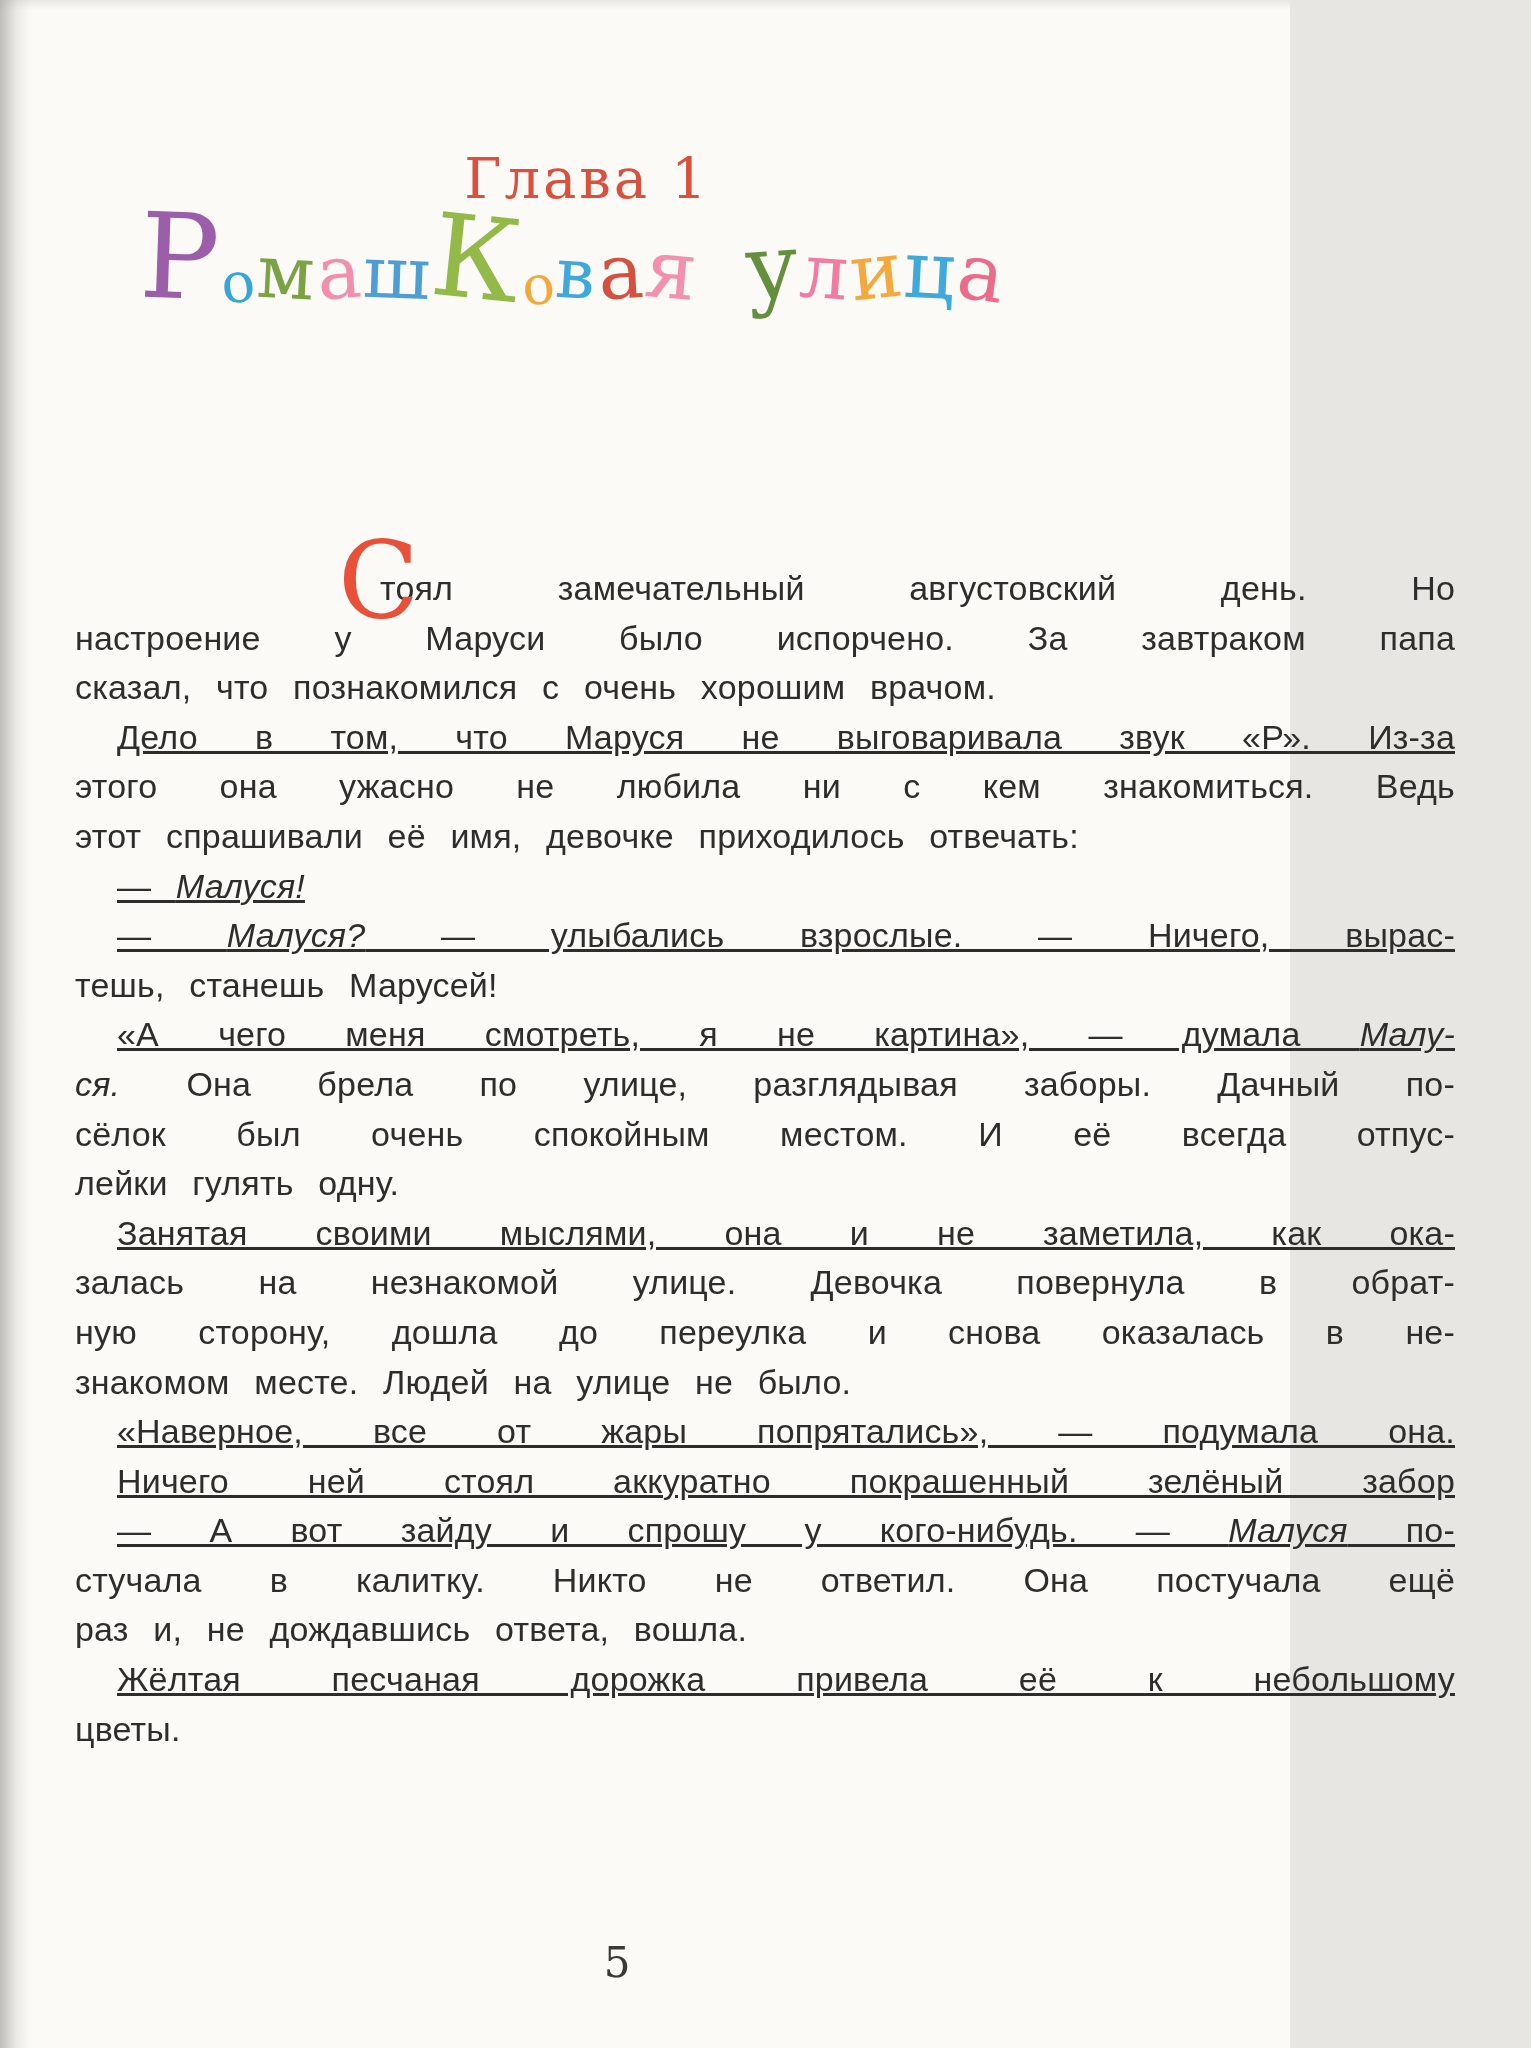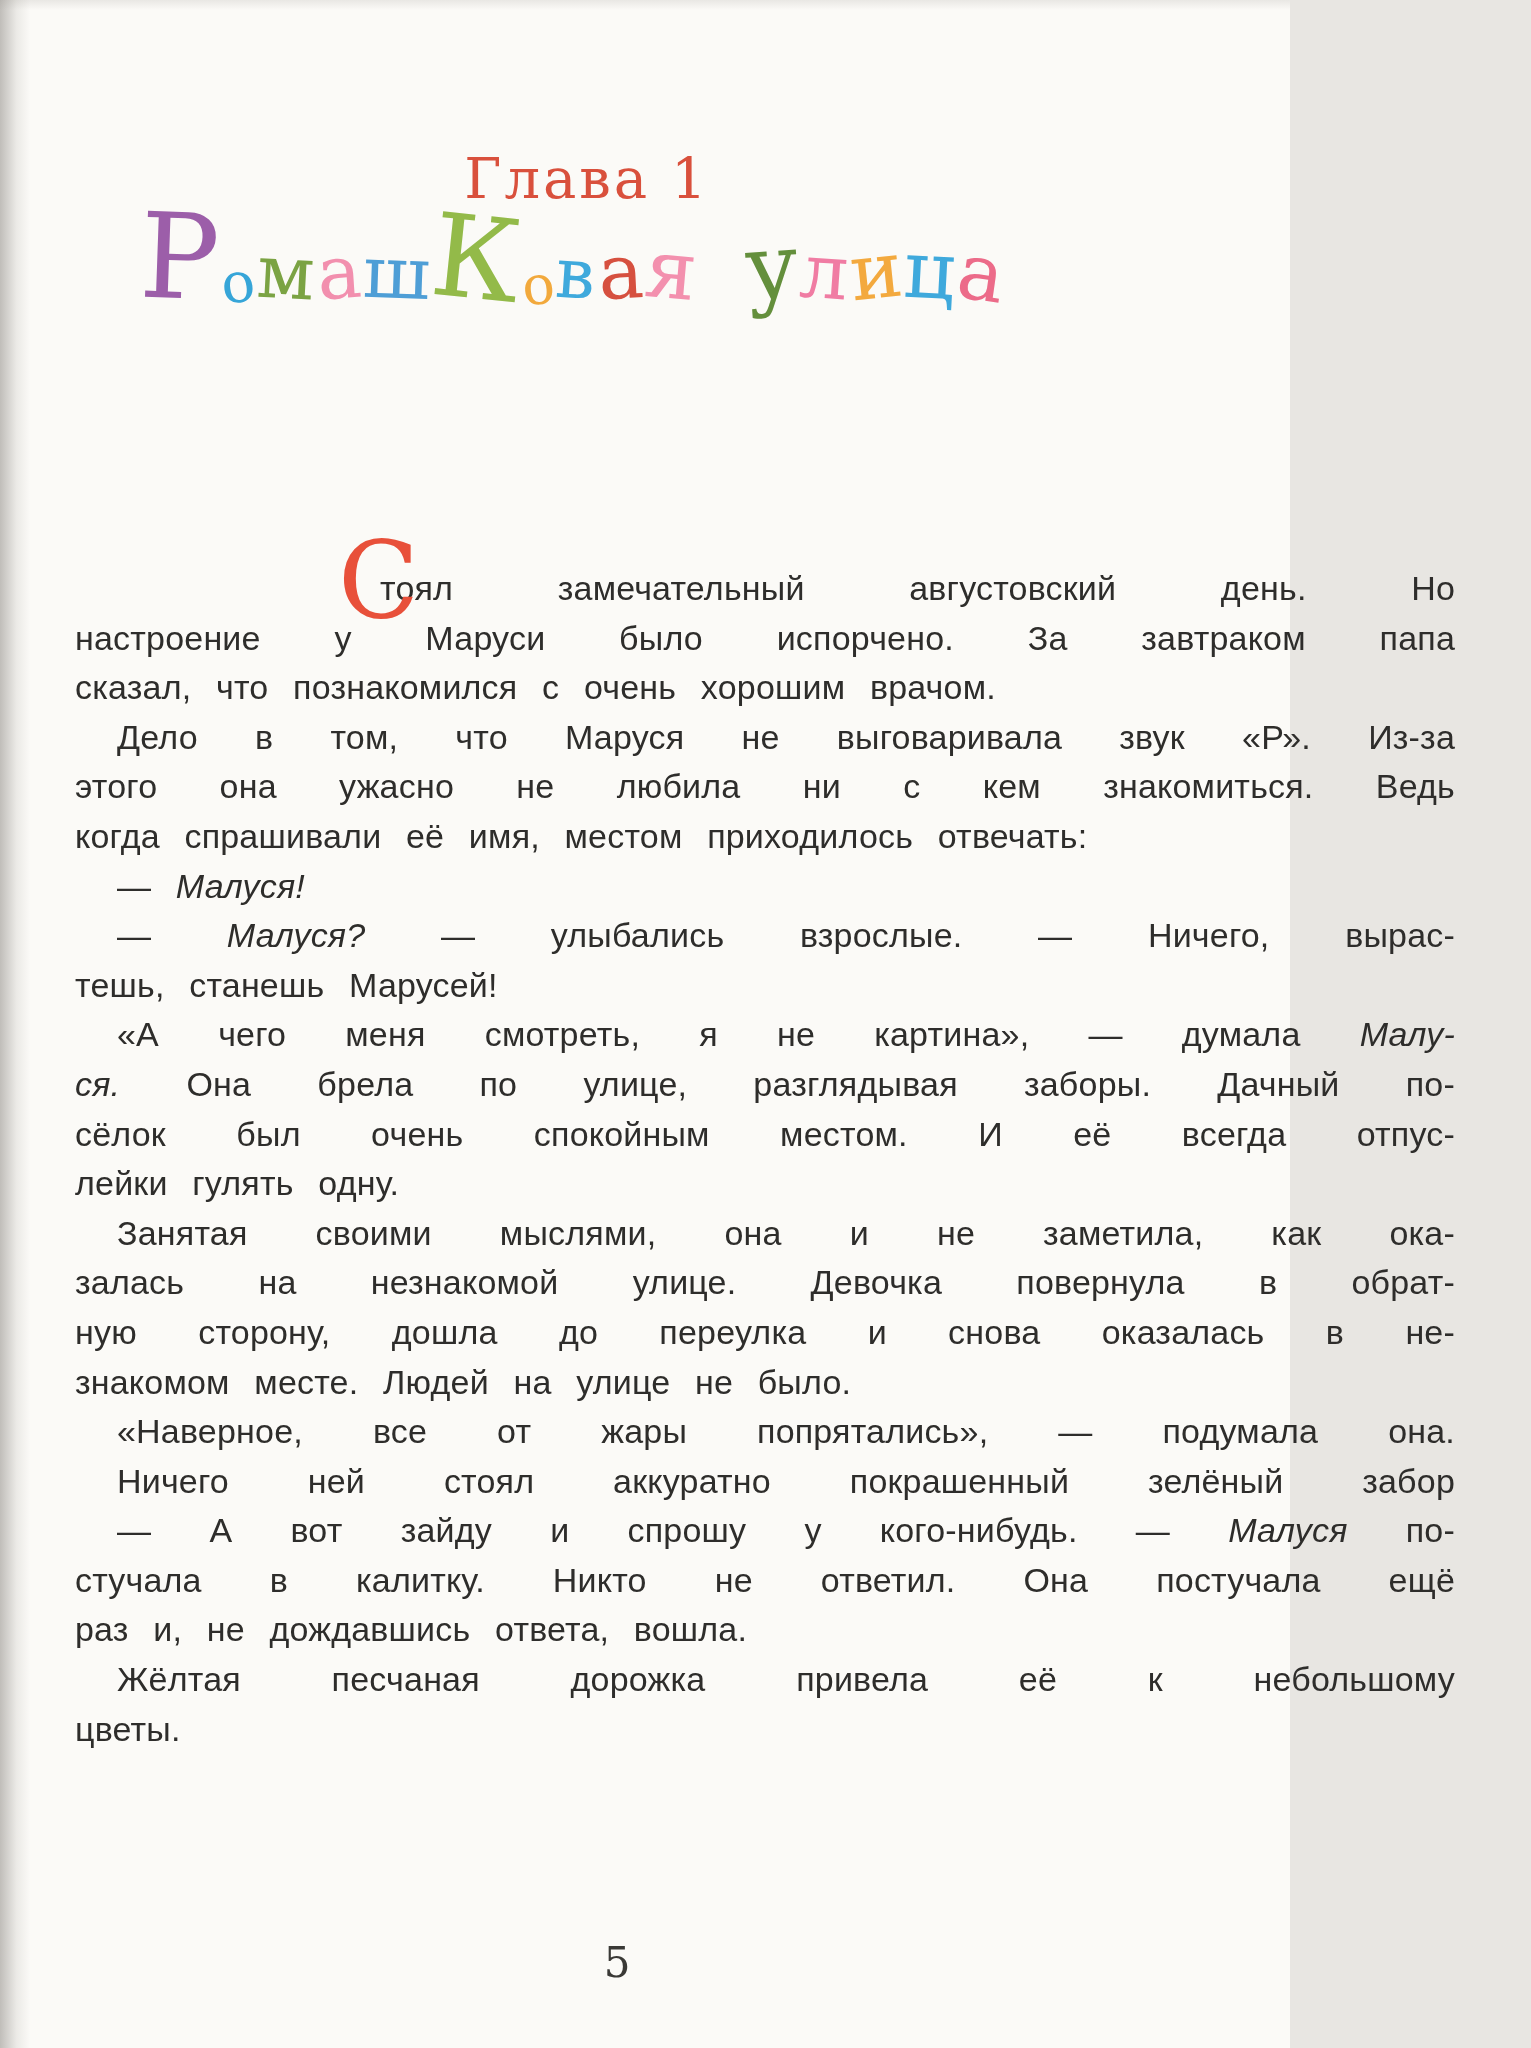--- a/index.html
+++ b/index.html
@@ -82,21 +82,21 @@
     height:49.6px;
     line-height:49.6px;
     text-align:left;
     white-space:nowrap;
   }
   .line.just{
     white-space:normal;
     text-align:justify;
     text-align-last:justify;
   }
-  .line.ind{padding-left:42px;}
+  .line.ind{padding-left:42px;text-decoration:underline;}
   .line.dropline{padding-left:305px;position:relative;}
   .drop-cap{
     position:absolute;
     left:263px;top:-36px;
     font-family:"DejaVu Serif",serif;
     font-size:106px;
     line-height:1;
     letter-spacing:0;
     word-spacing:0;
   }
@@ -120,21 +120,21 @@
   <div class="chapter-heading" style="color: rgb(217, 80, 60);">Глава 1</div>
 
   <div class="chapter-title"><span class="letter" style="color: rgb(156, 94, 169);">Р</span><span class="letter" style="color: rgb(54, 165, 216);">о</span><span class="letter" style="color: rgb(123, 163, 67);">м</span><span class="letter" style="color: rgb(242, 143, 174);">а</span><span class="letter" style="color: rgb(78, 158, 214);">ш</span><span class="letter" style="color: rgb(147, 186, 73);">К</span><span class="letter" style="color: rgb(242, 169, 60);">о</span><span class="letter" style="color: rgb(63, 169, 220);">в</span><span class="letter" style="color: rgb(214, 80, 63);">а</span><span class="letter" style="color: rgb(243, 144, 174);">я</span><span class="space"></span><span class="letter" style="color: rgb(100, 143, 60);">у</span><span class="letter" style="color: rgb(240, 124, 163);">л</span><span class="letter" style="color: rgb(243, 169, 62);">и</span><span class="letter" style="color: rgb(63, 169, 220);">ц</span><span class="letter" style="color: rgb(236, 107, 137);">а</span></div>
 
   <div class="body-text">
       <div class="line just dropline"><span class="drop-cap" style="color: rgb(232, 80, 58);">С</span><span>тоял замечательный августовский день. Но</span></div>
       <div class="line just"><span>настроение у Маруси было испорчено. За завтраком папа</span></div>
       <div class="line"><span>сказал, что познакомился с очень хорошим врачом.</span></div>
       <div class="line just ind"><span>Дело в том, что Маруся не выговаривала звук «Р». Из-за</span></div>
       <div class="line just"><span>этого она ужасно не любила ни с кем знакомиться. Ведь</span></div>
-      <div class="line"><span>когда спрашивали её имя, местом приходилось отвечать:</span></div>
+      <div class="line"><span>этот спрашивали её имя, девочке приходилось отвечать:</span></div>
       <div class="line ind"><span>— </span><em>Малуся!</em></div>
       <div class="line just ind"><span>— </span><em>Малуся?</em><span> — улыбались взрослые. — Ничего, вырас-</span></div>
       <div class="line"><span>тешь, станешь Марусей!</span></div>
       <div class="line just ind"><span>«А чего меня смотреть, я не картина», — думала </span><em>Малу-</em></div>
       <div class="line just"><em>ся.</em><span> Она брела по улице, разглядывая заборы. Дачный по-</span></div>
       <div class="line just"><span>сёлок был очень спокойным местом. И её всегда отпус-</span></div>
       <div class="line"><span>лейки гулять одну.</span></div>
       <div class="line just ind"><span>Занятая своими мыслями, она и не заметила, как ока-</span></div>
       <div class="line just"><span>залась на незнакомой улице. Девочка повернула в обрат-</span></div>
       <div class="line just"><span>ную сторону, дошла до переулка и снова оказалась в не-</span></div>

